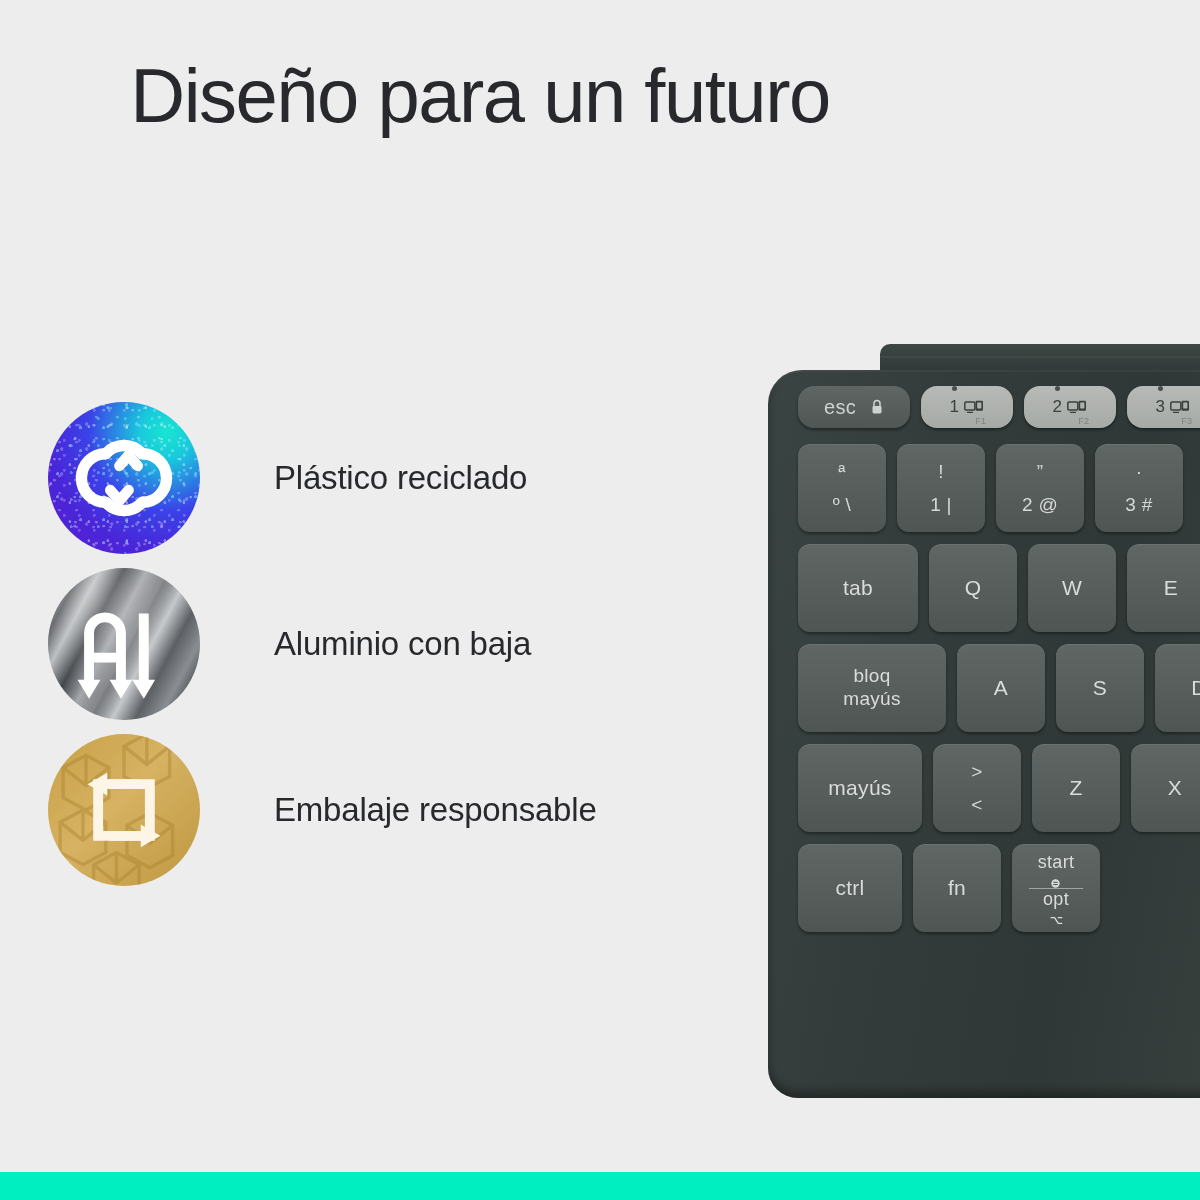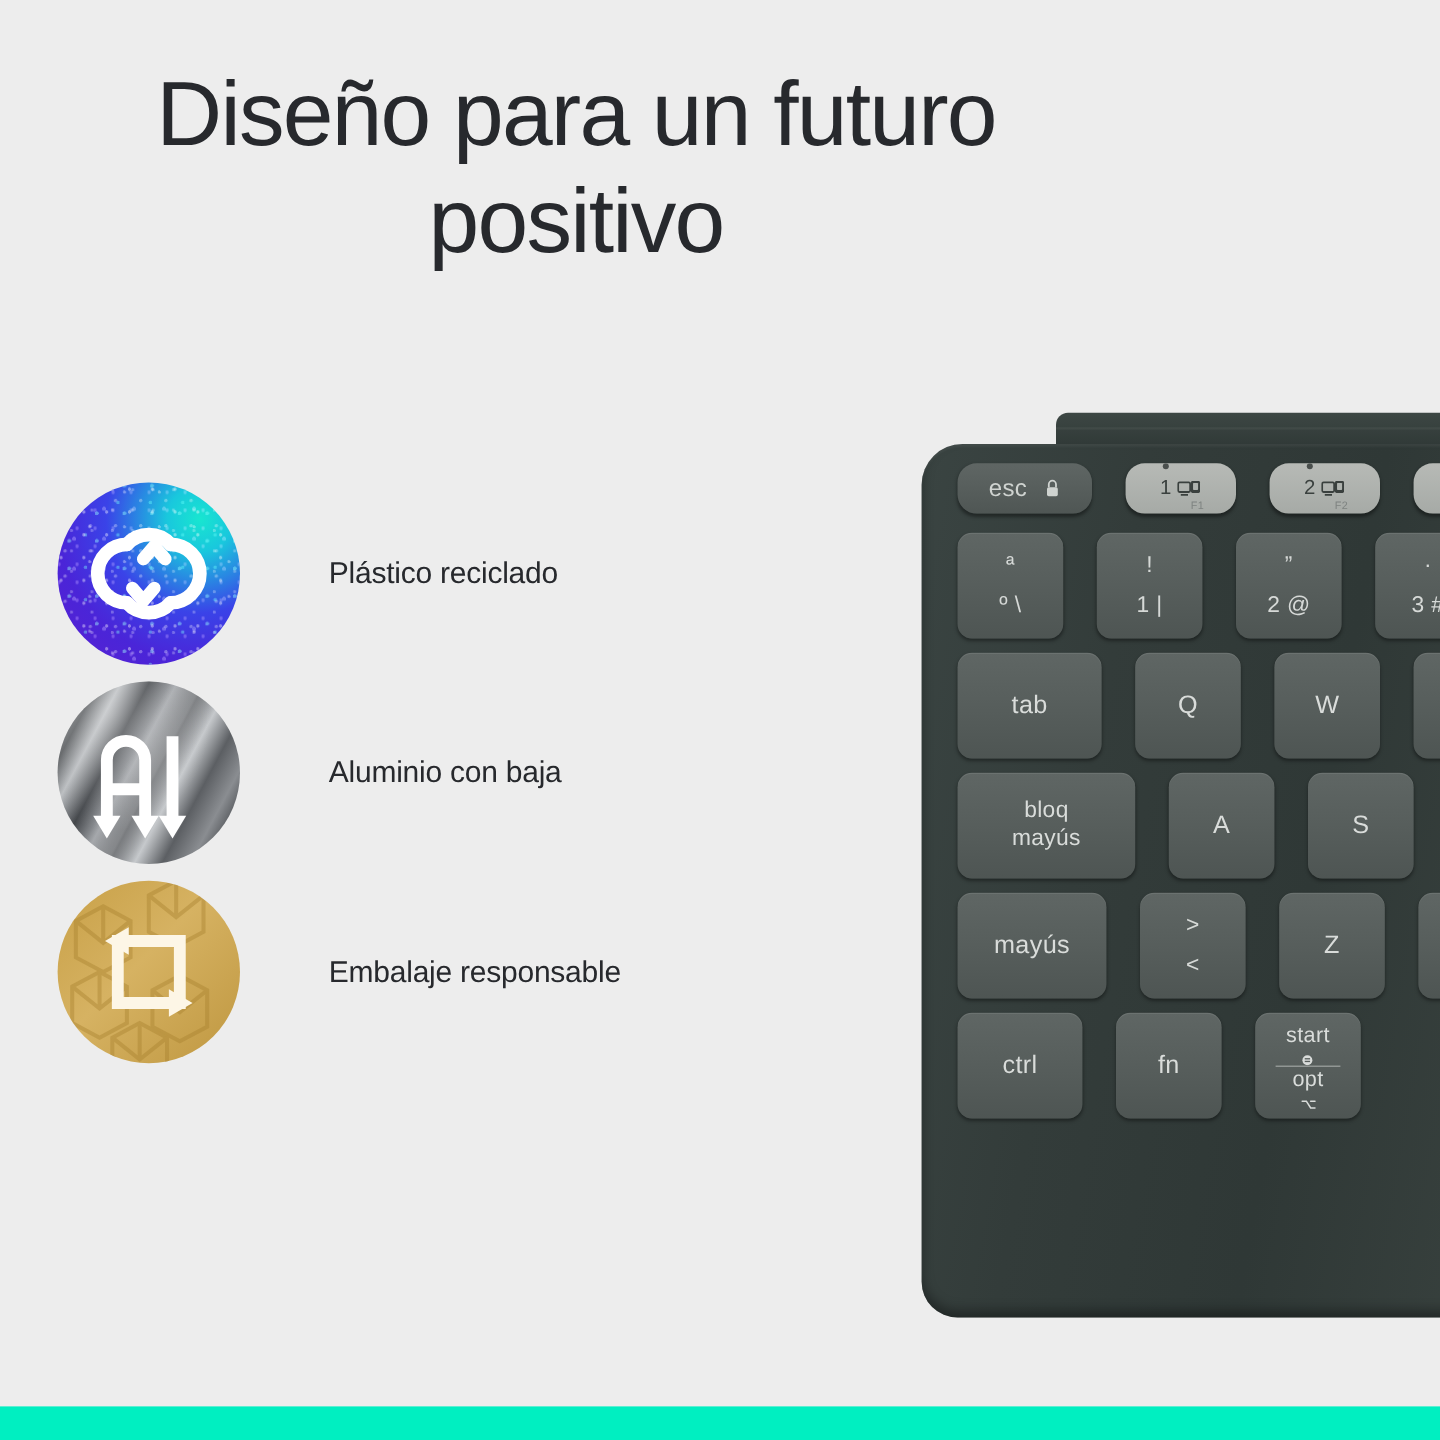--- a/index.html
+++ b/index.html
@@ -94,21 +94,21 @@
   .badge-packaging {
     background:
       linear-gradient(135deg, #c8a047 0%, #d6b262 45%, #bf9740 100%);
   }
   .badge-packaging .boxes {
     position: absolute; inset: 0;
     opacity: .55;
   }
 
   .feature-label {
-    font-size: 25px;
+    font-size: 33px;
     line-height: 1.28;
     font-weight: 400;
     color: #27292d;
     letter-spacing: -0.2px;
     padding-left: 58px;
   }
   .feature-label .lbl-line { display: block; white-space: pre; }
 
   
   #keyboard {
@@ -144,21 +144,21 @@
     position: absolute;
     left: 30px; top: 68px;
     width: 470px;
   }
   .kb-row { display: flex; align-items: stretch; margin-bottom: 12px; }
   .kb-row.fn-row { margin-bottom: 16px; }
 
   .key {
     background: linear-gradient(180deg, #5f6664 0%, #565d5b 55%, #4e5553 100%);
     border-radius: 12px;
-    margin-right: 28px;
+    margin-right: 11px;
     position: relative;
     display: flex;
     align-items: center;
     justify-content: center;
     color: #d9dcda;
     font-size: 20px;
     letter-spacing: .3px;
     box-shadow: 0 2px 3px rgba(0,0,0,.38), inset 0 1px 0 rgba(255,255,255,.08);
     flex: 0 0 auto;
     overflow: hidden;
@@ -229,21 +229,20 @@
     left: 0; bottom: 0;
     width: 1200px; height: 28px;
     background: #00efc1;
   }
 </style>
 </head>
 <body style="background: rgb(237, 237, 237);">
 
 <div id="headline">
   <span class="hl-line">Diseño para un futuro</span>
-  <span class="hl-line">positivo</span>
 </div>
 
 <div id="features">
 
   <div class="feature-row">
     <div class="badge-wrap">
       <div class="badge badge-plastic">
         <div class="speckle"></div>
         <svg viewBox="0 0 100 100">
           <g fill="none" stroke="#ffffff" stroke-width="7.5" stroke-linecap="round">

